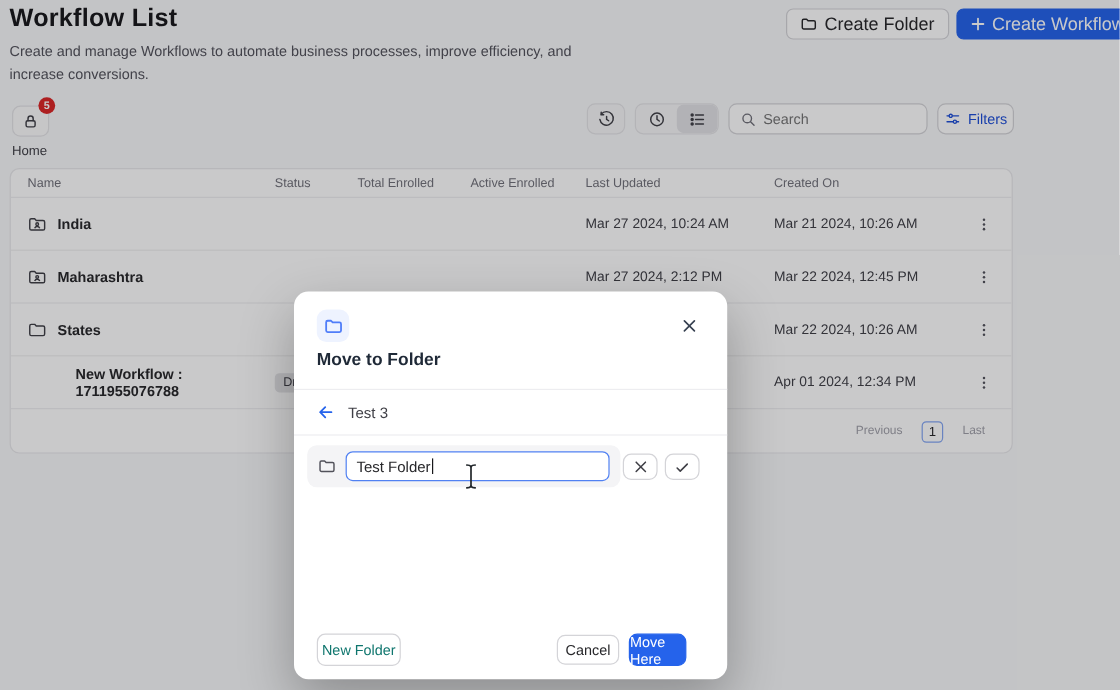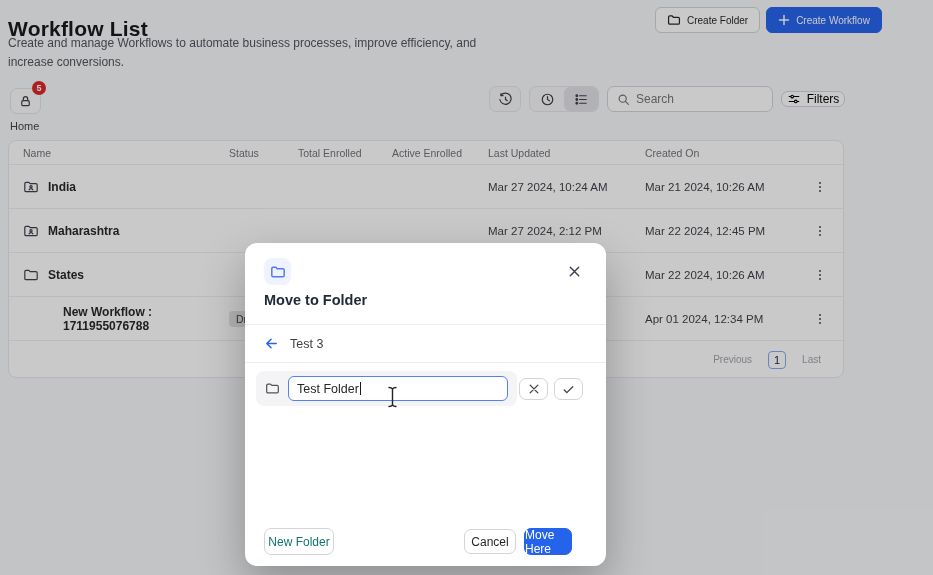--- a/index.html
+++ b/index.html
@@ -2,39 +2,39 @@
 <html><head>
 <meta charset="utf-8">
 <style>
   * { margin:0; padding:0; box-sizing:border-box; }
   html,body { width:933px; height:575px; }
   body { font-family:"Liberation Sans","DejaVu Sans",sans-serif; background:#f8f9fa; position:relative; overflow:hidden; }
   .screen { position:absolute; inset:0; width:933px; height:575px; background:#f8f9fa; }
 
   
   .page { position:absolute; inset:0; }
-  .page-title { position:absolute; left:8px; top:17px; font-size:21px; font-weight:700; color:#18181b; letter-spacing:.2px; }
+  .page-title { position:absolute; left:8px; top:4px; font-size:21px; font-weight:700; color:#18181b; letter-spacing:.2px; }
   .page-sub { position:absolute; left:8px; top:34px; width:505px; font-size:12px; line-height:1.6; color:#52525b; }
   .hdr-actions { position:absolute; left:655px; top:7px; display:flex; gap:6px; }
-  .btn { display:inline-flex; align-items:center; gap:6px; height:26px; padding:0 11px; border-radius:6px; font-size:10px; cursor:default; white-space:nowrap; }
+  .btn { display:inline-flex; align-items:center; gap:6px; height:26px; padding:0 11px; border-radius:6px; font-size:15px; cursor:default; white-space:nowrap; }
   .btn-outline { background:#fff; border:1px solid #d4d4d8; color:#27272a; font-weight:500; }
   .btn-primary { background:#2563eb; border:1px solid #2563eb; color:#fff; font-weight:500; }
 
   .lock-btn { position:absolute; left:10px; top:88px; width:31px; height:26px; background:#fbfbfc; border:1px solid #e4e4e7; border-radius:7px; display:flex; align-items:center; justify-content:center; color:#3f3f46; }
   .lock-badge { position:absolute; left:32px; top:81px; min-width:14px; height:14px; border-radius:8px; background:#dc2626; color:#fff; font-size:9px; font-weight:700; display:flex; align-items:center; justify-content:center; padding:0 3px; }
   .home { position:absolute; left:10px; top:120px; font-size:11px; color:#3f3f46; }
 
   .toolbar { position:absolute; left:489px; top:86px; display:flex; gap:8px; align-items:center; }
   .tool-btn { width:32px; height:26px; background:#f7f7f8; border:1px solid #e4e4e7; border-radius:7px; display:flex; align-items:center; justify-content:center; color:#3f3f46; }
   .seg { width:70px; height:26px; background:#f7f7f8; border:1px solid #e4e4e7; border-radius:7px; display:flex; overflow:hidden; }
   .seg-cell { flex:1; display:flex; align-items:center; justify-content:center; color:#3f3f46; }
   .seg-cell.sel { background:#e2e2e6; border-radius:6px; }
   .search-box { width:166px; height:26px; background:#fff; border:1px solid #d4d4d8; border-radius:7px; display:flex; align-items:center; gap:6px; padding:0 9px; color:#71717a; }
   .search-box input { border:none; outline:none; background:transparent; font-size:12px; width:110px; color:#3f3f46; font-family:inherit; }
-  .filters-btn { width:64px; height:16px; background:#fff; border:1px solid #d4d4d8; border-radius:7px; display:flex; align-items:center; justify-content:center; gap:6px; font-size:12px; color:#000000; }
+  .filters-btn { width:64px; height:26px; background:#fff; border:1px solid #d4d4d8; border-radius:7px; display:flex; align-items:center; justify-content:center; gap:6px; font-size:12px; color:#1d4ed8; }
 
   
   .card { position:absolute; left:8px; top:140px; width:836px; height:238px; background:#fff; border:1px solid #e8e8eb; border-radius:8px; overflow:hidden; }
   .trow { display:grid; grid-template-columns:206px 69px 94px 96px 157px 151px 1fr; padding-left:14px; align-items:center; }
   .thead { height:23px; font-size:10.5px; color:#71717a; }
   .tr { height:44px; border-top:1px solid #efeff1; font-size:12px; color:#27272a; }
   .name-cell { display:flex; align-items:center; gap:9px; font-weight:600; color:#27272a; font-size:12px; }
   .name-cell .ficon { color:#3f3f46; flex:none; display:flex; }
   .date { font-size:11.5px; color:#3f3f46; font-weight:400; }
   .badge { display:inline-block; background:#e4e4e7; color:#3f3f46; font-size:10.5px; font-weight:500; padding:2px 7px; border-radius:4px; }

